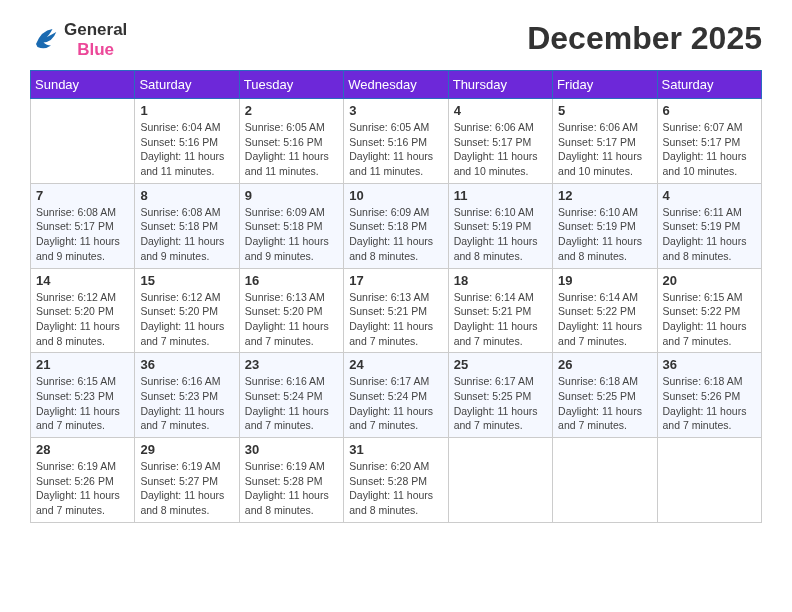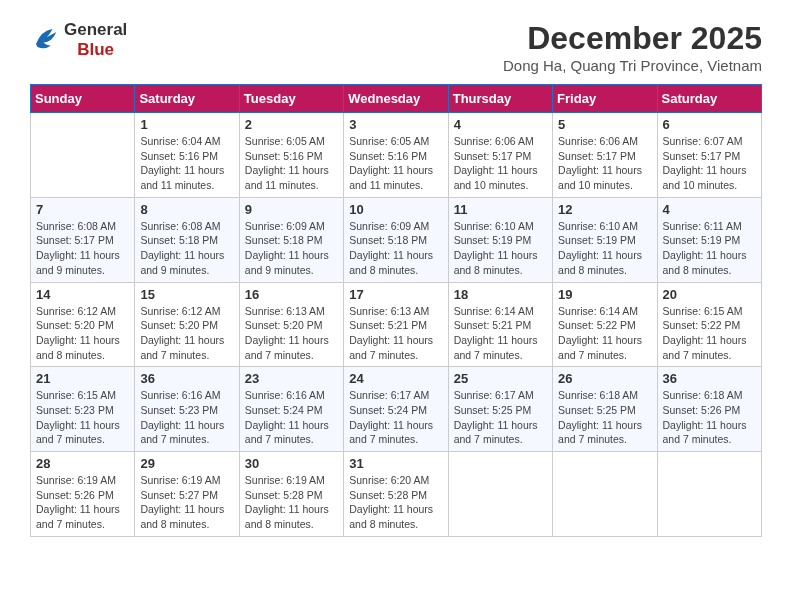--- a/index.html
+++ b/index.html
@@ -38,26 +38,26 @@
     .calendar-subtitle {
       font-size: 15px;
       color: #555;
     }
     table {
       width: 100%;
       border-collapse: collapse;
       font-size: 11px;
     }
     thead tr th {
-      background-color: #be185d;
+      background-color: #6d28d9;
       color: #fff;
       padding: 6px 4px;
       text-align: left;
       font-size: 13px;
-      font-weight: bold;
+      font-weight: normal;
       border: 1px solid #2a6bbf;
     }
     tbody tr td {
       border: 1px solid #ccc;
       vertical-align: top;
       padding: 4px 5px;
       min-height: 70px;
       width: 14.28%;
     }
     .day-number {
@@ -86,26 +86,25 @@
 
 <div class="header">
   <div class="logo">
     <div>
       <svg class="logo-bird" viewBox="0 0 40 40" xmlns="http://www.w3.org/2000/svg">
         <path d="M8 28 Q15 10 30 8 Q25 18 20 20 Q28 16 35 12 Q30 25 18 26 Q22 30 28 30 Q20 36 10 32 Z" fill="#1a6ab1"></path>
       </svg>
     </div>
     <div>
       <div style="font-size:17px;font-weight:bold;color:#333;">General</div>
-      <div style="font-size:17px;font-weight:bold;color:#b91c1c;">Blue</div>
+      <div style="font-size:17px;font-weight:bold;color:#ec4899;">Blue</div>
     </div>
   </div>
   <div class="title-block">
     <div class="calendar-title">December 2025</div>
-    <div class="calendar-subtitle">Dong Ha, Quang Tri Province, Vietnam</div>
   </div>
 </div>
 
 <table>
   <thead>
     <tr>
     <th>Sunday</th>
         <th>Saturday</th>
         <th>Tuesday</th>
         <th>Wednesday</th>

